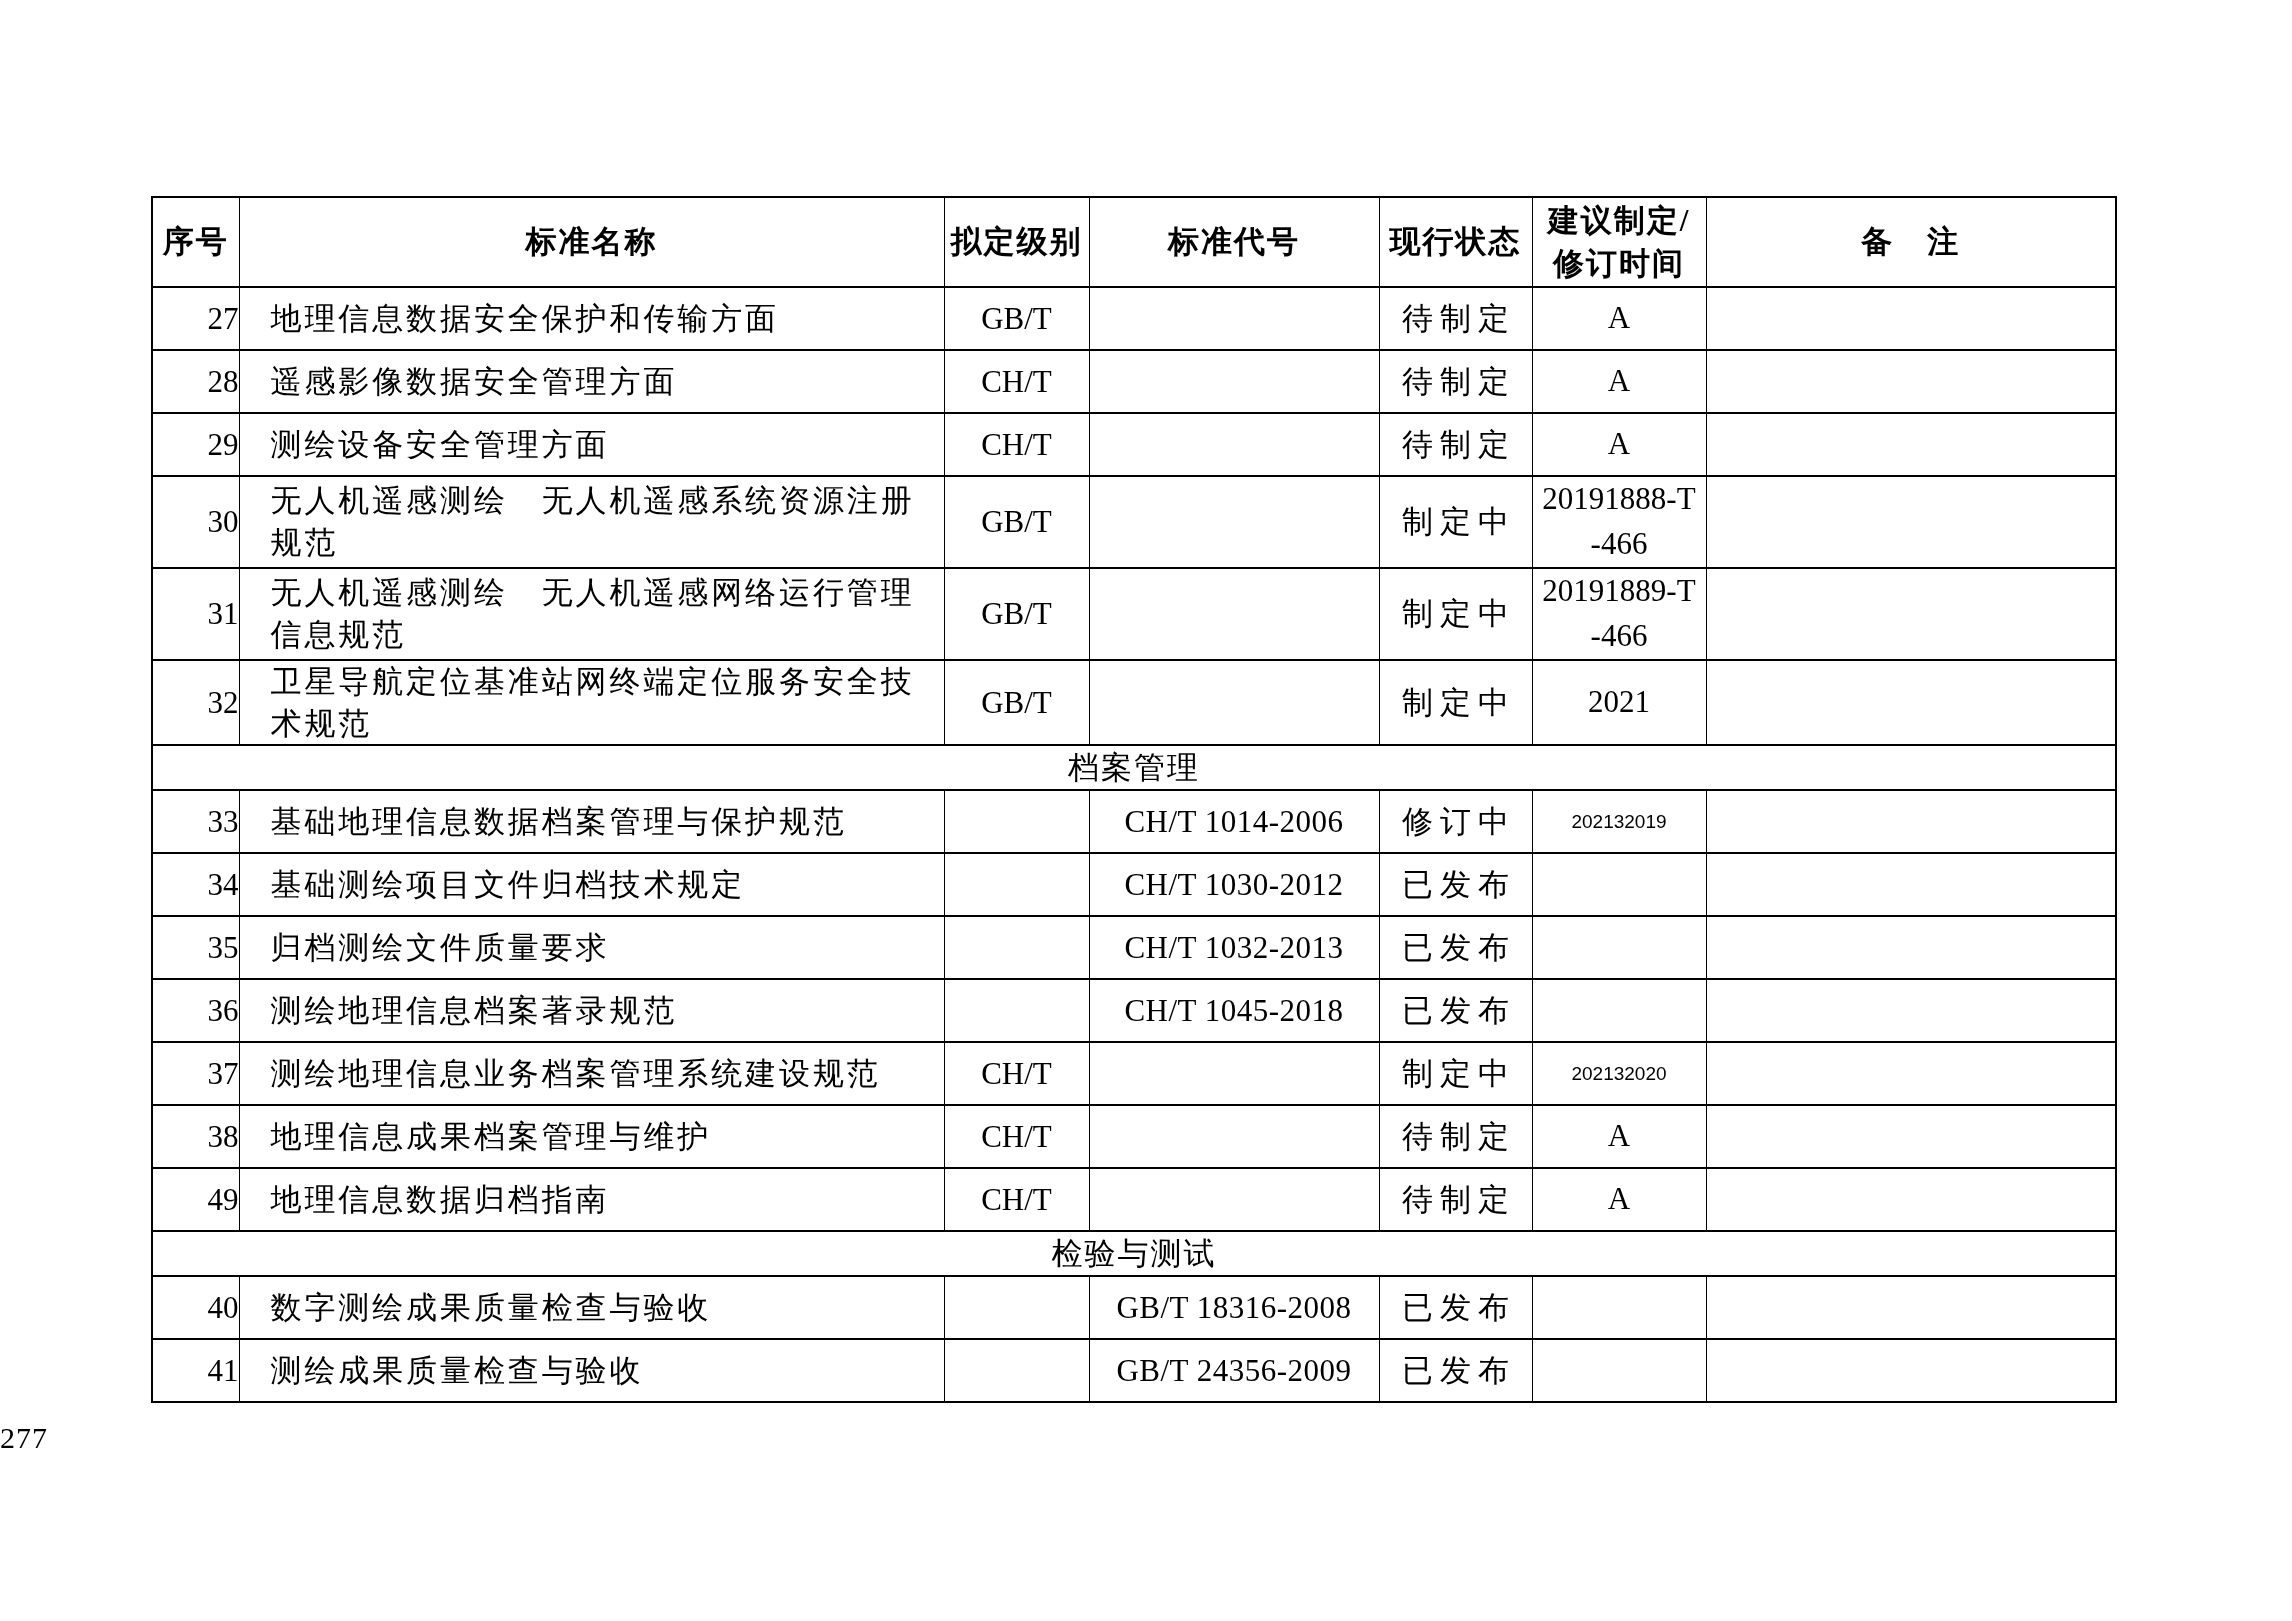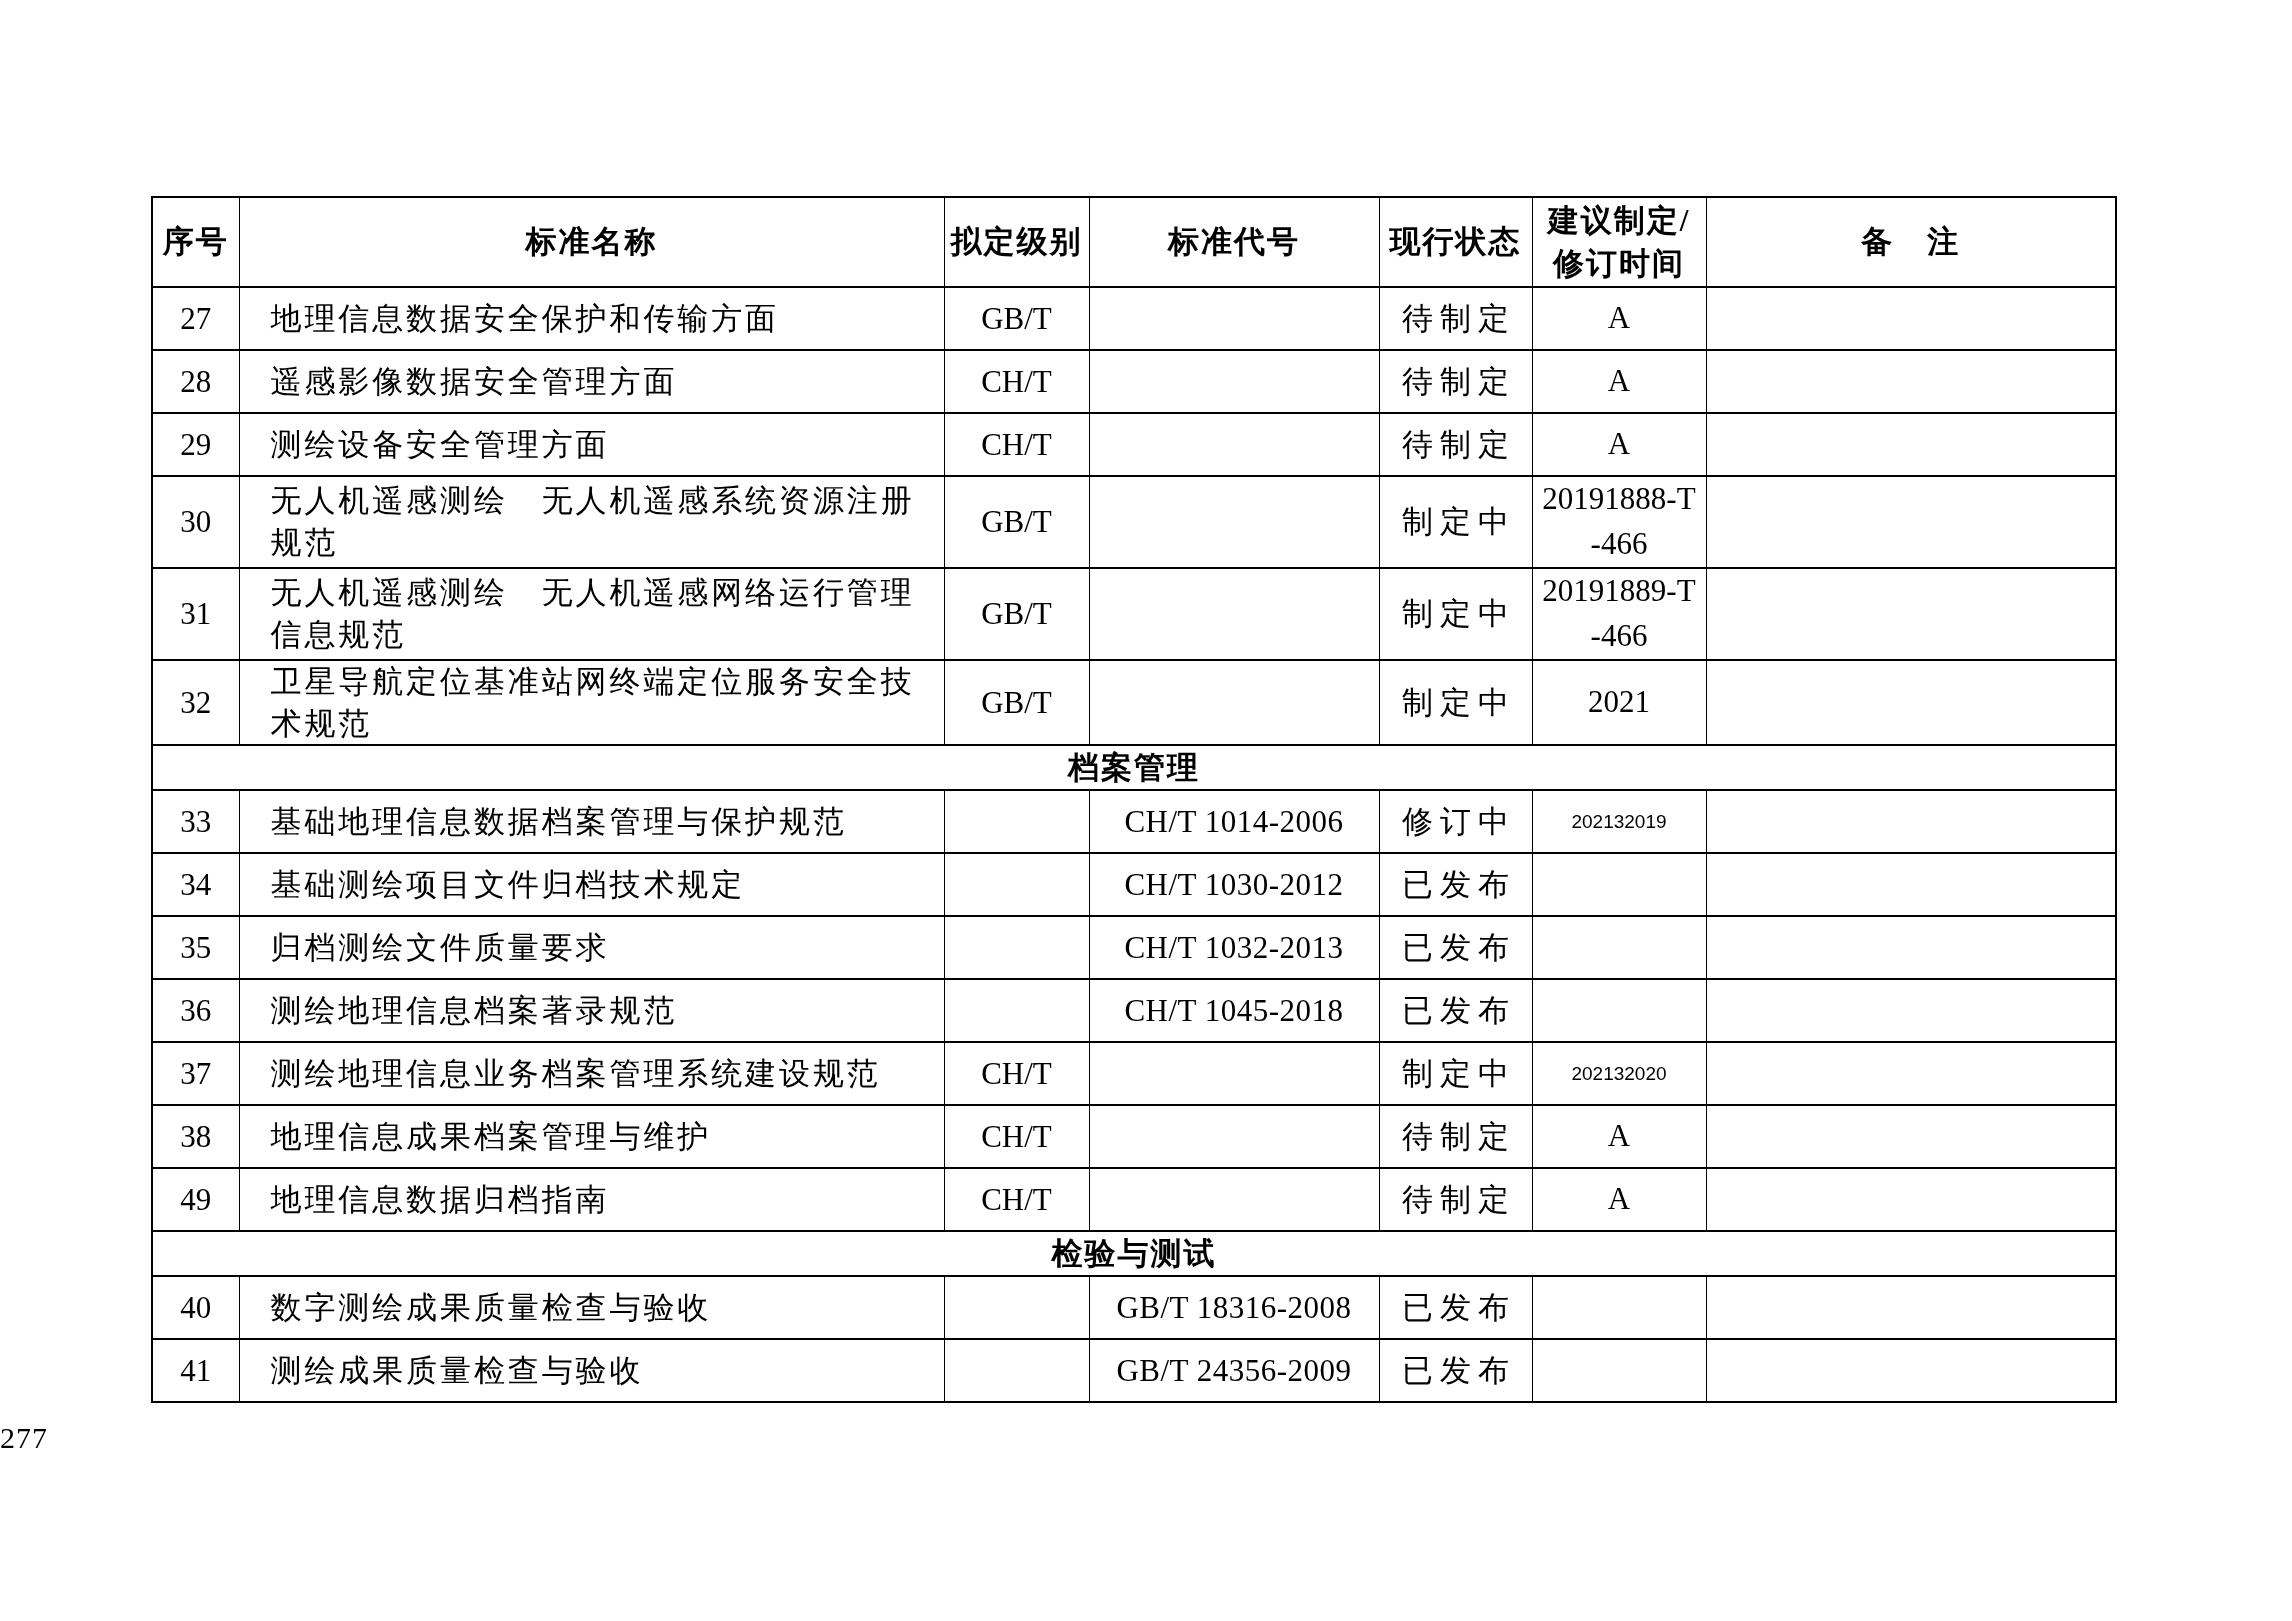--- a/index.html
+++ b/index.html
@@ -42,26 +42,26 @@
     height: 88px;
     font-weight: bold;
     border-bottom-width: 2.9px;
     letter-spacing: 2px;
     white-space: pre-line;
     line-height: 1.4;
   }
   .std-table tr.row-item td { height: 61px; }
   .std-table tr.row-section td {
     height: 43px;
-    font-weight: bold;
+    font-weight: normal;
     letter-spacing: 2px;
     margin-top: 8px;
   }
   
-  .std-table td.c0 { text-align: center; }
+  .std-table td.c0 { text-align: right; }
   .std-table td.c1 {
     text-align: left;
     padding-left: 31px;
     letter-spacing: 2.9px;
   }
   .std-table td.c3 { letter-spacing: 0.5px; }
   .std-table td.c4 { letter-spacing: 6.9px; text-indent: 6.9px; }
   .std-table td.c5 {
     white-space: pre-line;
     line-height: 1.45;

